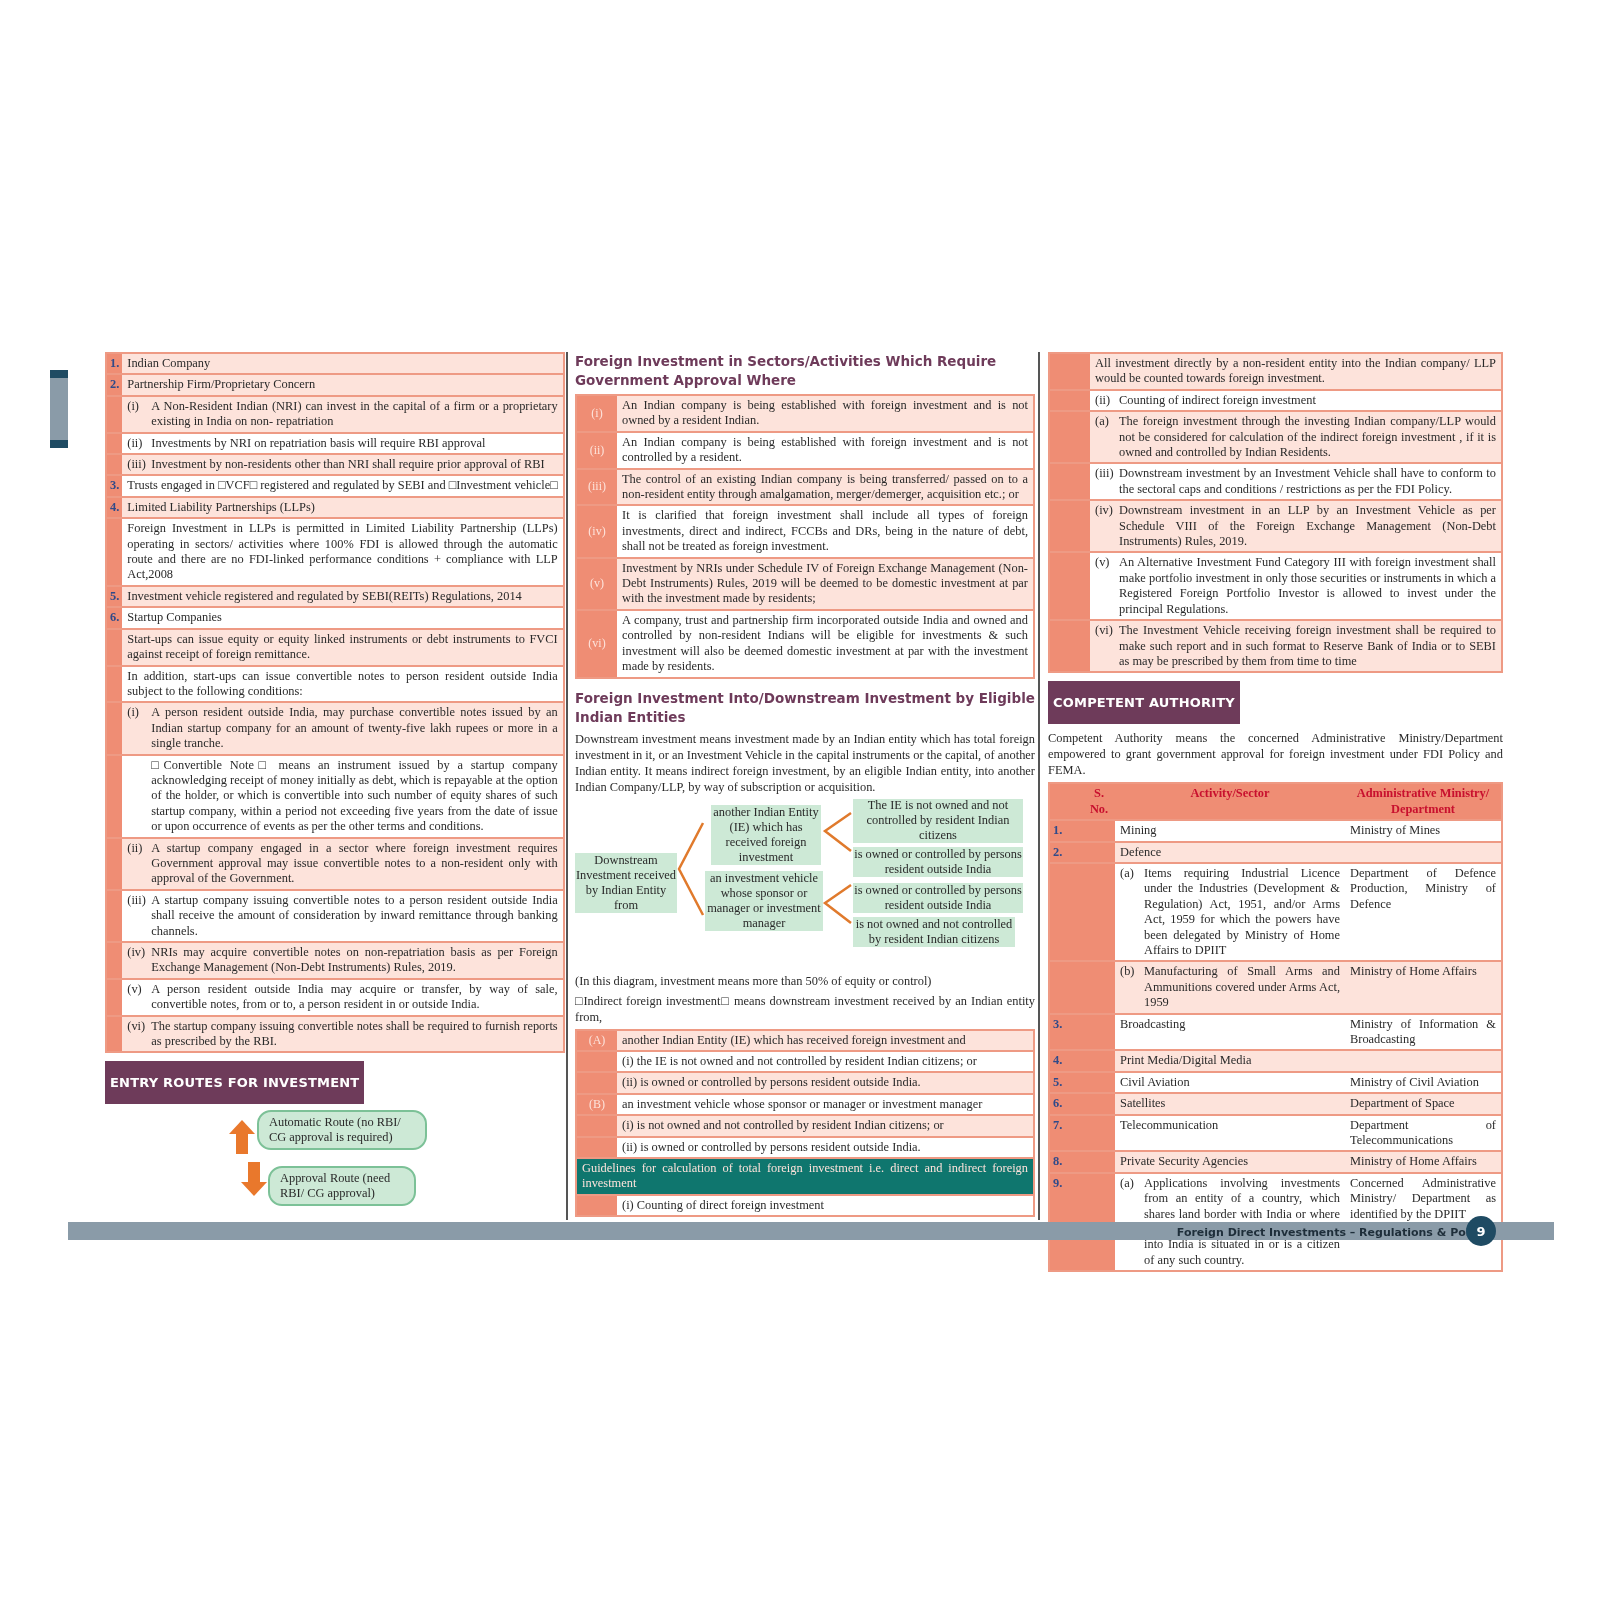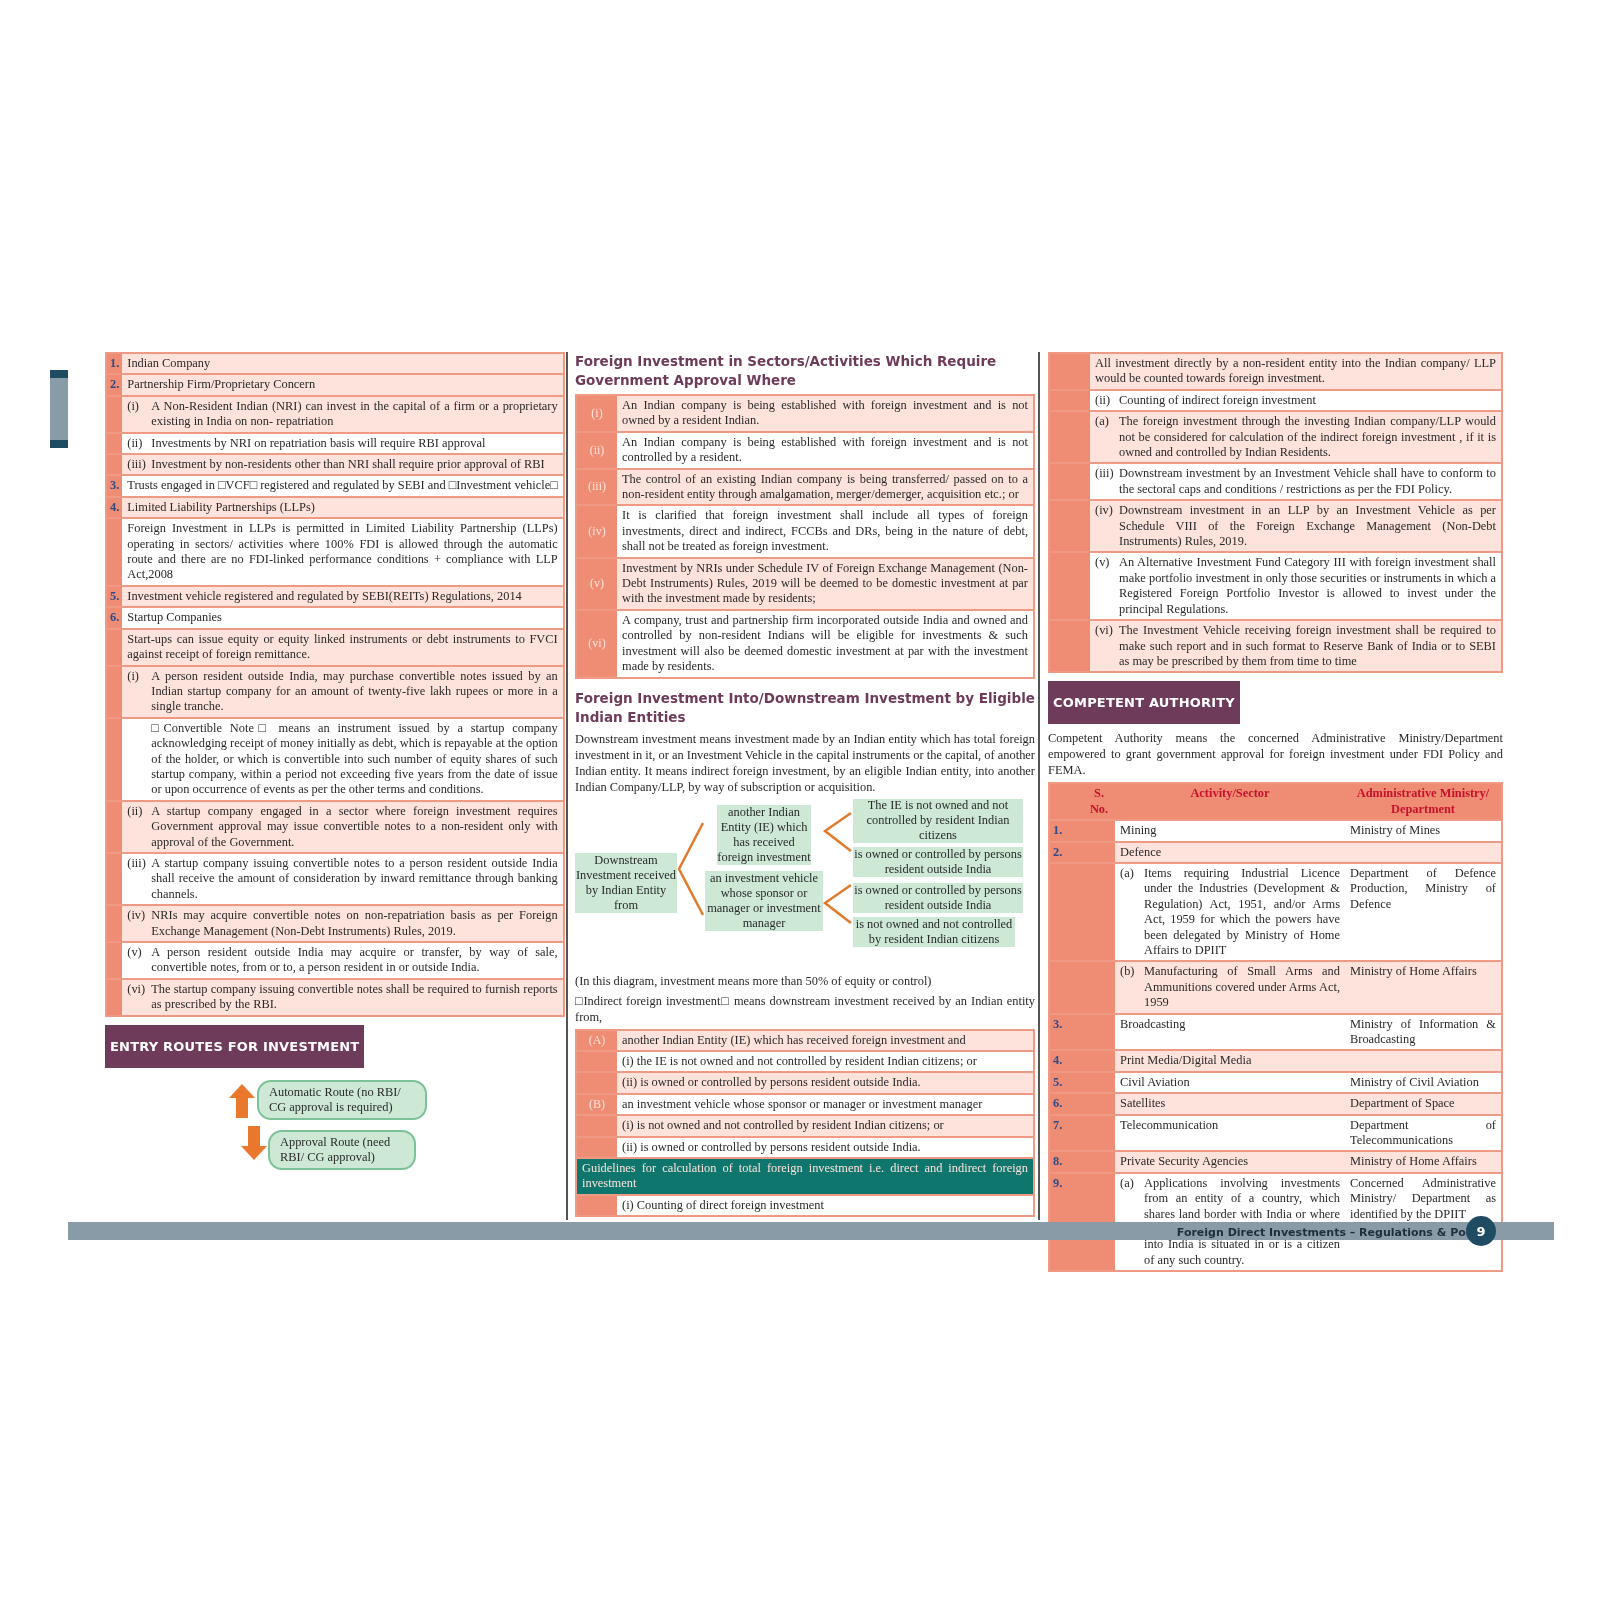--- a/index.html
+++ b/index.html
@@ -98,20 +98,24 @@
       <td>Investment vehicle registered and regulated by SEBI(REITs) Regulations, 2014</td>
     </tr>
     <tr class="white">
       <td class="num">6.</td>
       <td>Startup Companies</td>
     </tr>
     <tr class="pink">
       <td class="num"></td>
       <td>Start-ups can issue equity or equity linked instruments or debt instruments to FVCI against receipt of foreign remittance.</td>
     </tr>
+    <tr class="white">
+      <td class="num"></td>
+      <td>In addition, start-ups can issue convertible notes to person resident outside India subject to the following conditions:</td>
+    </tr>
     <tr class="pink">
       <td class="num"></td>
       <td class="ind1">
             <div class="sub">
               <span class="lbl">(i)</span>
               <span class="txt">A person resident outside India, may purchase convertible notes issued by an Indian startup company for an amount of twenty-five lakh rupees or more in a single tranche.</span>
             </div>
           </td>
     </tr>
     <tr class="white">
@@ -170,21 +174,21 @@
     </tr>
   </tbody>
     </table>
 
   <div class="banner">ENTRY ROUTES FOR INVESTMENT</div>
   <div class="routes">
     <div class="arrow-up"></div>
     <div class="arrow-up-stem"></div>
     <div class="arrow-dn-stem"></div>
     <div class="arrow-dn"></div>
-    <div class="pill" style="left:152px;top:6px;width:146px;">Automatic Route (no RBI/ CG approval is required)</div>
+    <div class="pill" style="left:152px;top:0;width:146px;">Automatic Route (no RBI/ CG approval is required)</div>
     <div class="pill" style="left:163px;top:56px;width:124px;">Approval Route (need RBI/ CG approval)</div>
   </div>
 </div>
 
 <div class="vrule" style="left:566px;"></div>
 
 <div class="col col2">
   <div class="sec-title">Foreign Investment in Sectors/Activities Which Require Government Approval Where</div>
   <table class="tbl">
     <tbody>
@@ -218,21 +222,21 @@
   <div class="sec-title" style="margin-top:10px;">Foreign Investment Into/Downstream Investment by Eligible Indian Entities</div>
   <p class="para">Downstream investment means investment made by an Indian entity which has total foreign investment in it, or an Investment Vehicle in the capital instruments or the capital, of another Indian entity. It means indirect foreign investment, by an eligible Indian entity, into another Indian Company/LLP, by way of subscription or acquisition.</p>
 
   <div class="diagram">
     <svg width="460" height="170">
       <polyline points="128,24 104,70 128,116" fill="none" stroke="#e07a2c" stroke-width="2.5"></polyline>
       <polyline points="276,14 250,32 276,52" fill="none" stroke="#e07a2c" stroke-width="2.5"></polyline>
       <polyline points="276,86 250,104 276,124" fill="none" stroke="#e07a2c" stroke-width="2.5"></polyline>
     </svg>
     <div class="gbox" style="left:0;top:54px;width:102px;height:60px;">Downstream Investment received by Indian Entity from</div>
-    <div class="gbox" style="left:142px;top:6px;width:94px;height:60px;font-family:Liberation Serif, serif;">another Indian Entity (IE) which has received foreign investment</div>
+    <div class="gbox" style="left:136px;top:6px;width:110px;height:60px;font-family:Liberation Serif, serif;">another Indian Entity (IE) which has received foreign investment</div>
     <div class="gbox" style="left:130px;top:72px;width:118px;height:60px;">an investment vehicle whose sponsor or manager or investment manager</div>
     <div class="gbox" style="left:278px;top:0px;width:170px;height:44px;">The IE is not owned and not controlled by resident Indian citizens</div>
     <div class="gbox" style="left:278px;top:48px;width:170px;height:30px;">is owned or controlled by persons resident outside India</div>
     <div class="gbox" style="left:278px;top:84px;width:170px;height:30px;">is owned or controlled by persons resident outside India</div>
     <div class="gbox" style="left:278px;top:118px;width:162px;height:30px;">is not owned and not controlled by resident Indian citizens</div>
   </div>
 
   <p class="para">(In this diagram, investment means more than 50% of equity or control)</p>
   <p class="para">□Indirect foreign investment□ means downstream investment received by an Indian entity from,</p>
 

